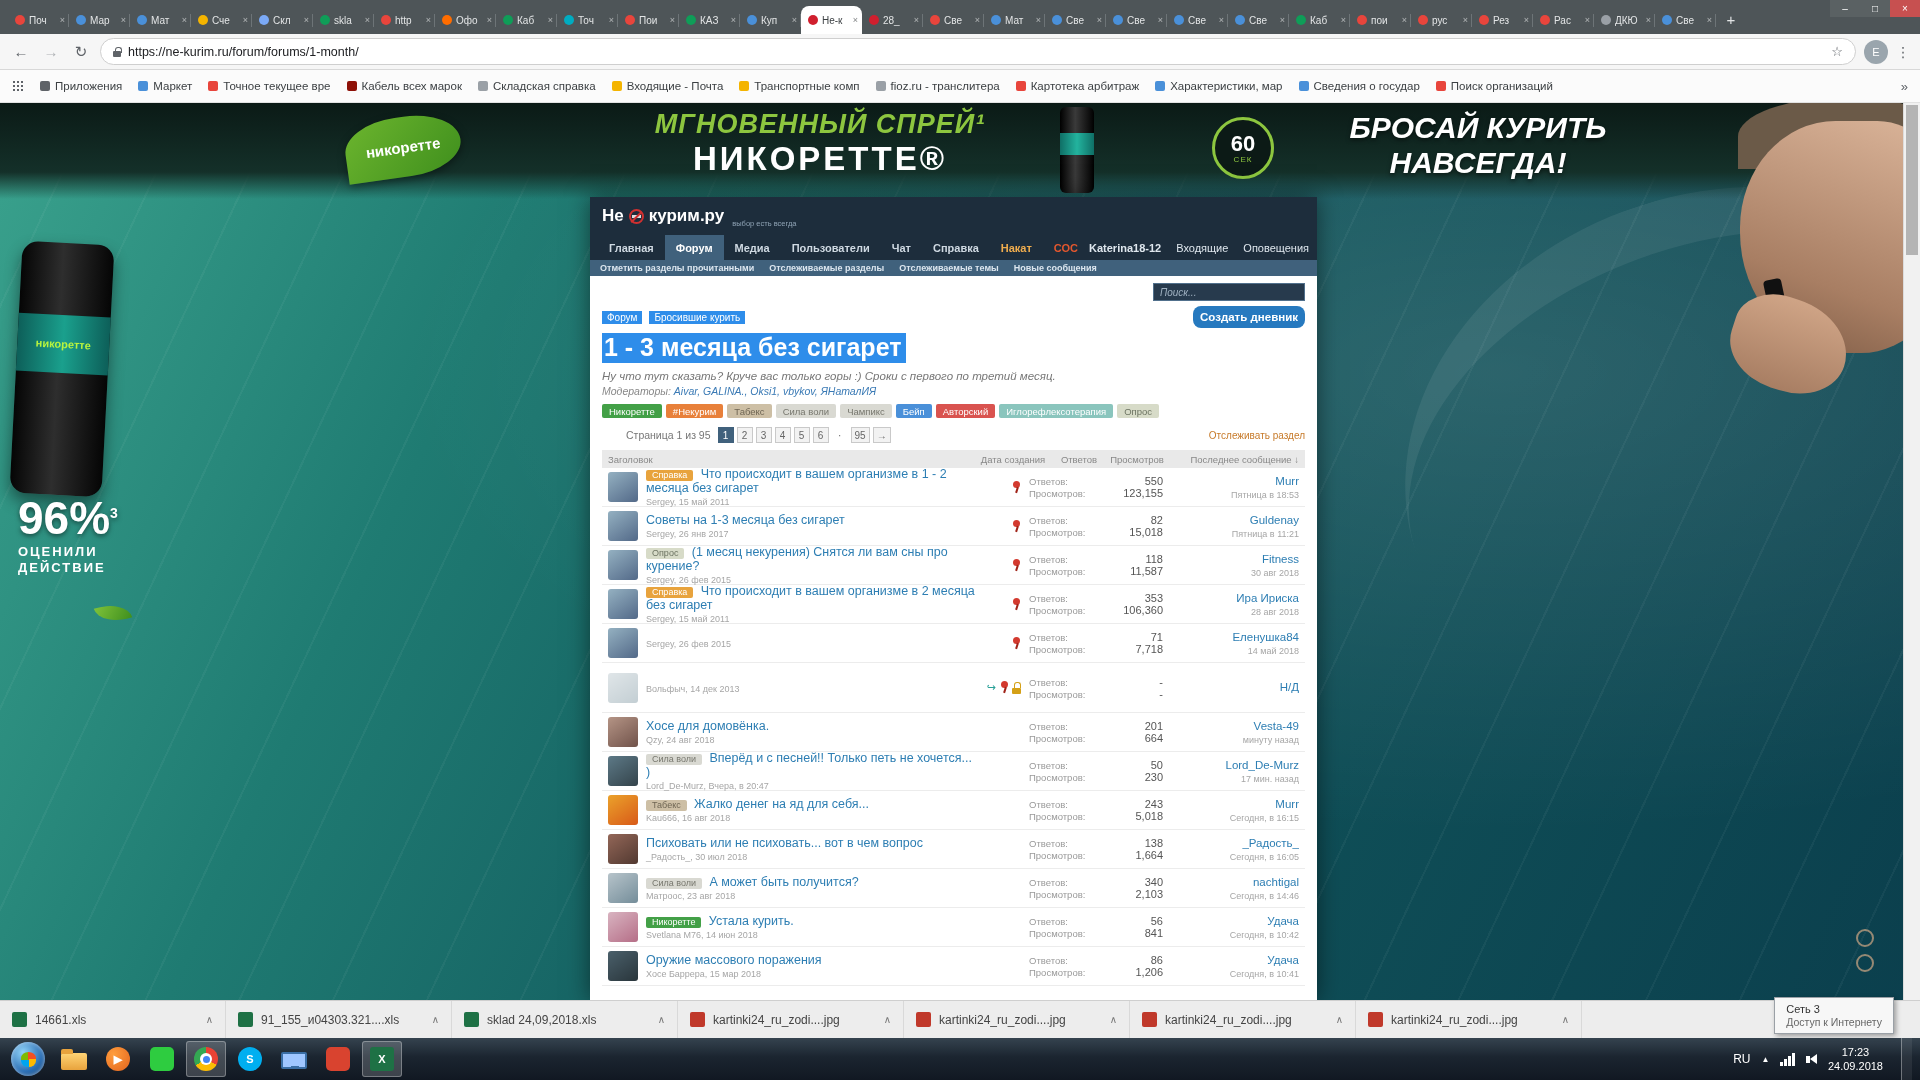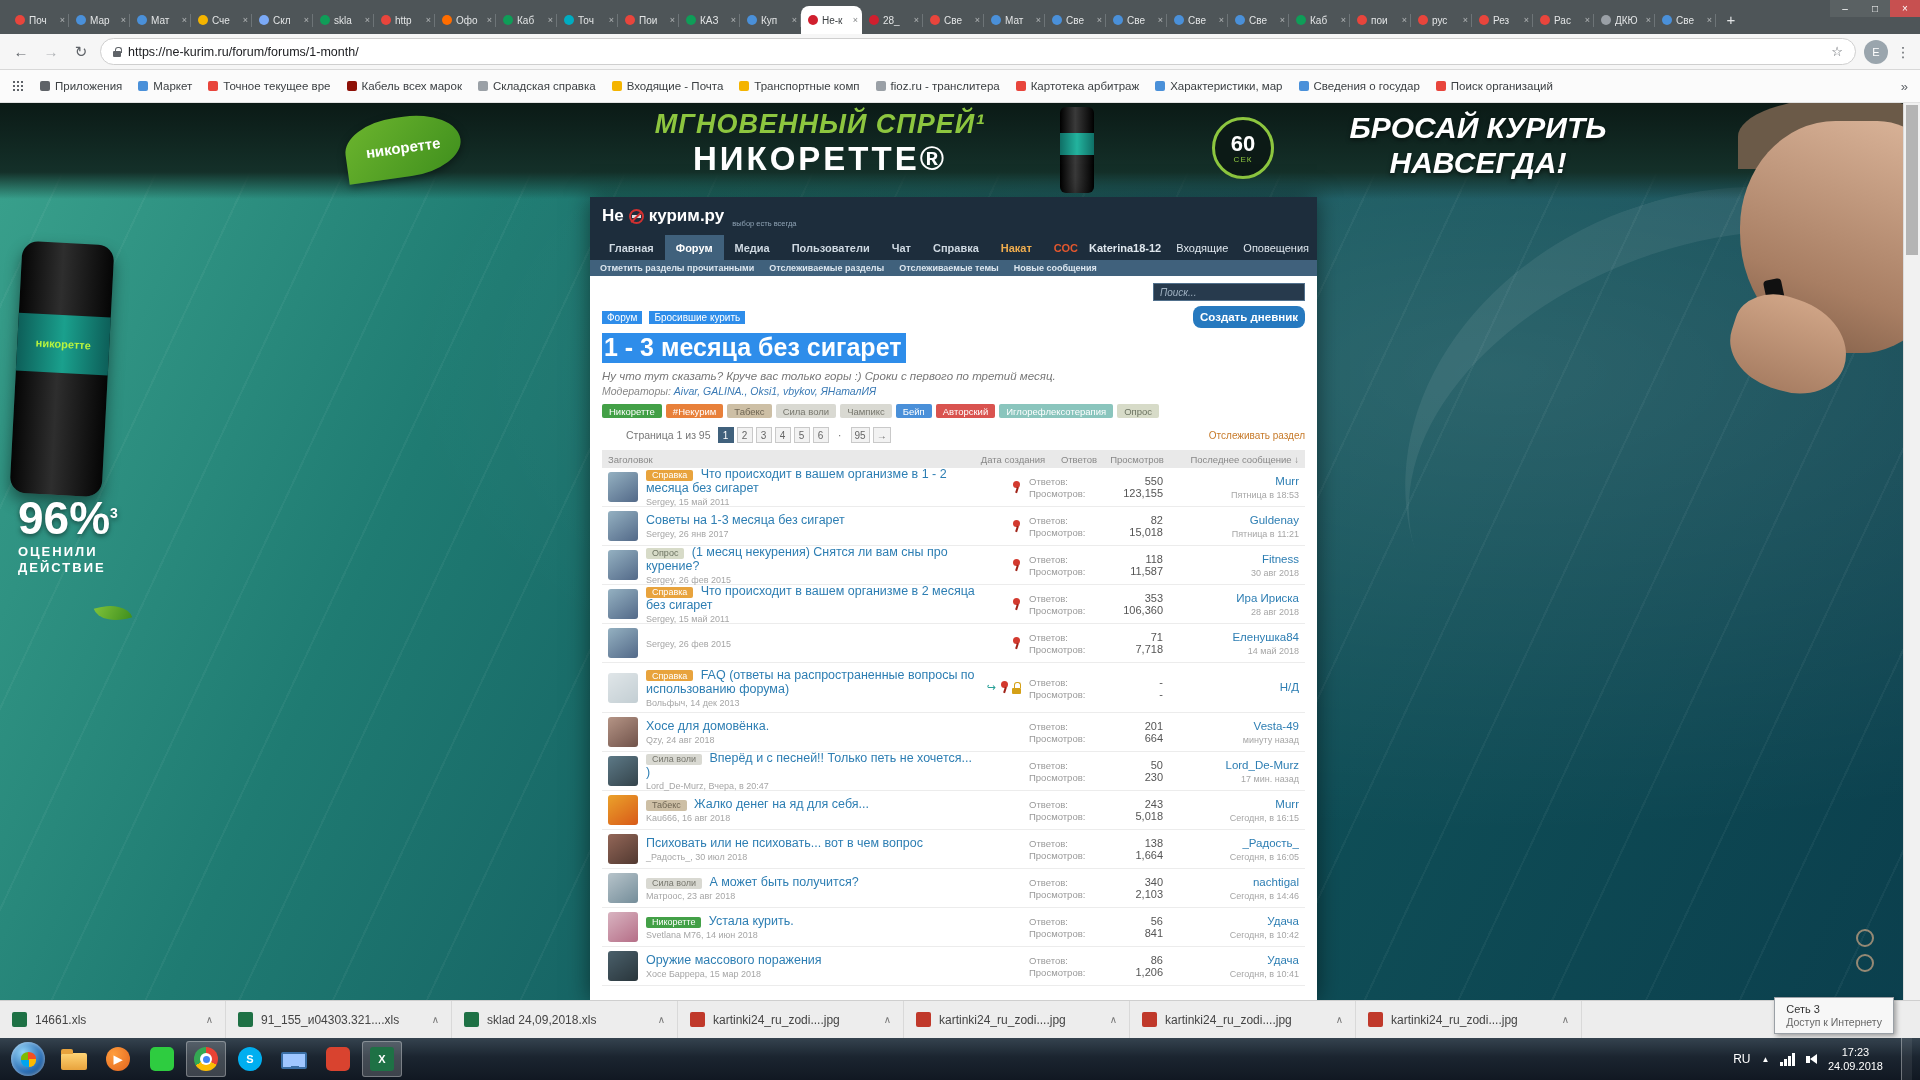--- a/index.html
+++ b/index.html
@@ -768,24 +768,20 @@
             </div>
             <div class="thread-last">
               <a class="last-user">Еленушка84</a>
               <div class="last-date">14 май 2018</div>
             </div>
           </div>
 
           <div class="thread-row pinned faq">
             <div class="t-avatar" style="background-color: rgb(207, 216, 220);"></div>
             <div class="thread-main">
-              <div>
-                <span class="thread-tag" style="background: rgb(232, 163, 61); color: rgb(255, 255, 255);">Справка</span>
-                <a class="thread-title">FAQ (ответы на распространенные вопросы по использованию форума)</a>
-              </div>
               <div class="thread-meta">Вольфыч, 14 дек 2013</div>
             </div>
             <div class="thread-icons">
               <span class="icon-redirect">↪</span>
               <span class="icon-pin"></span>
               <span class="icon-lock"></span>
             </div>
             <div class="thread-stats">
               <div class="stat-line">
                 <span>Ответов:</span>

